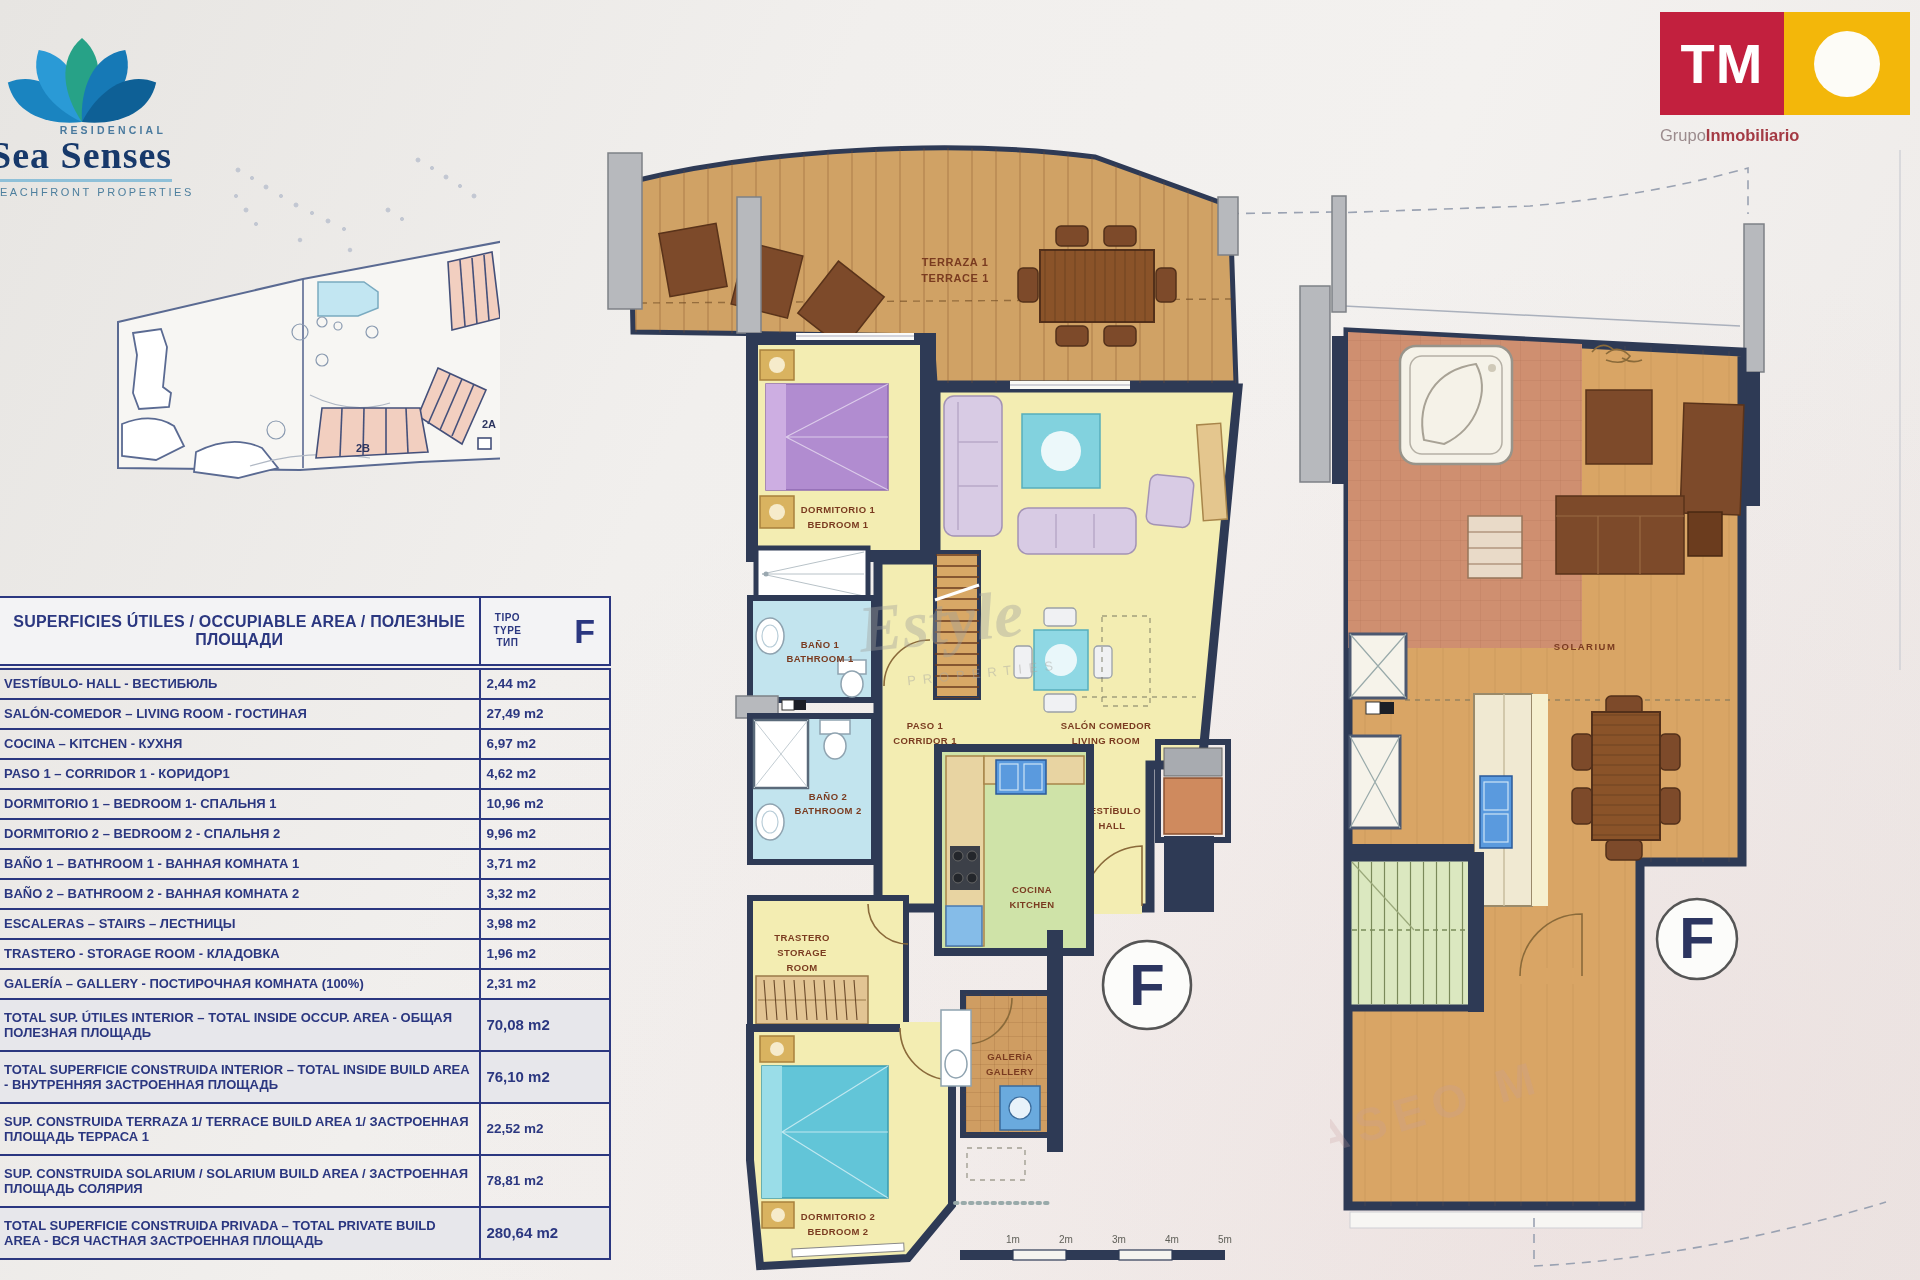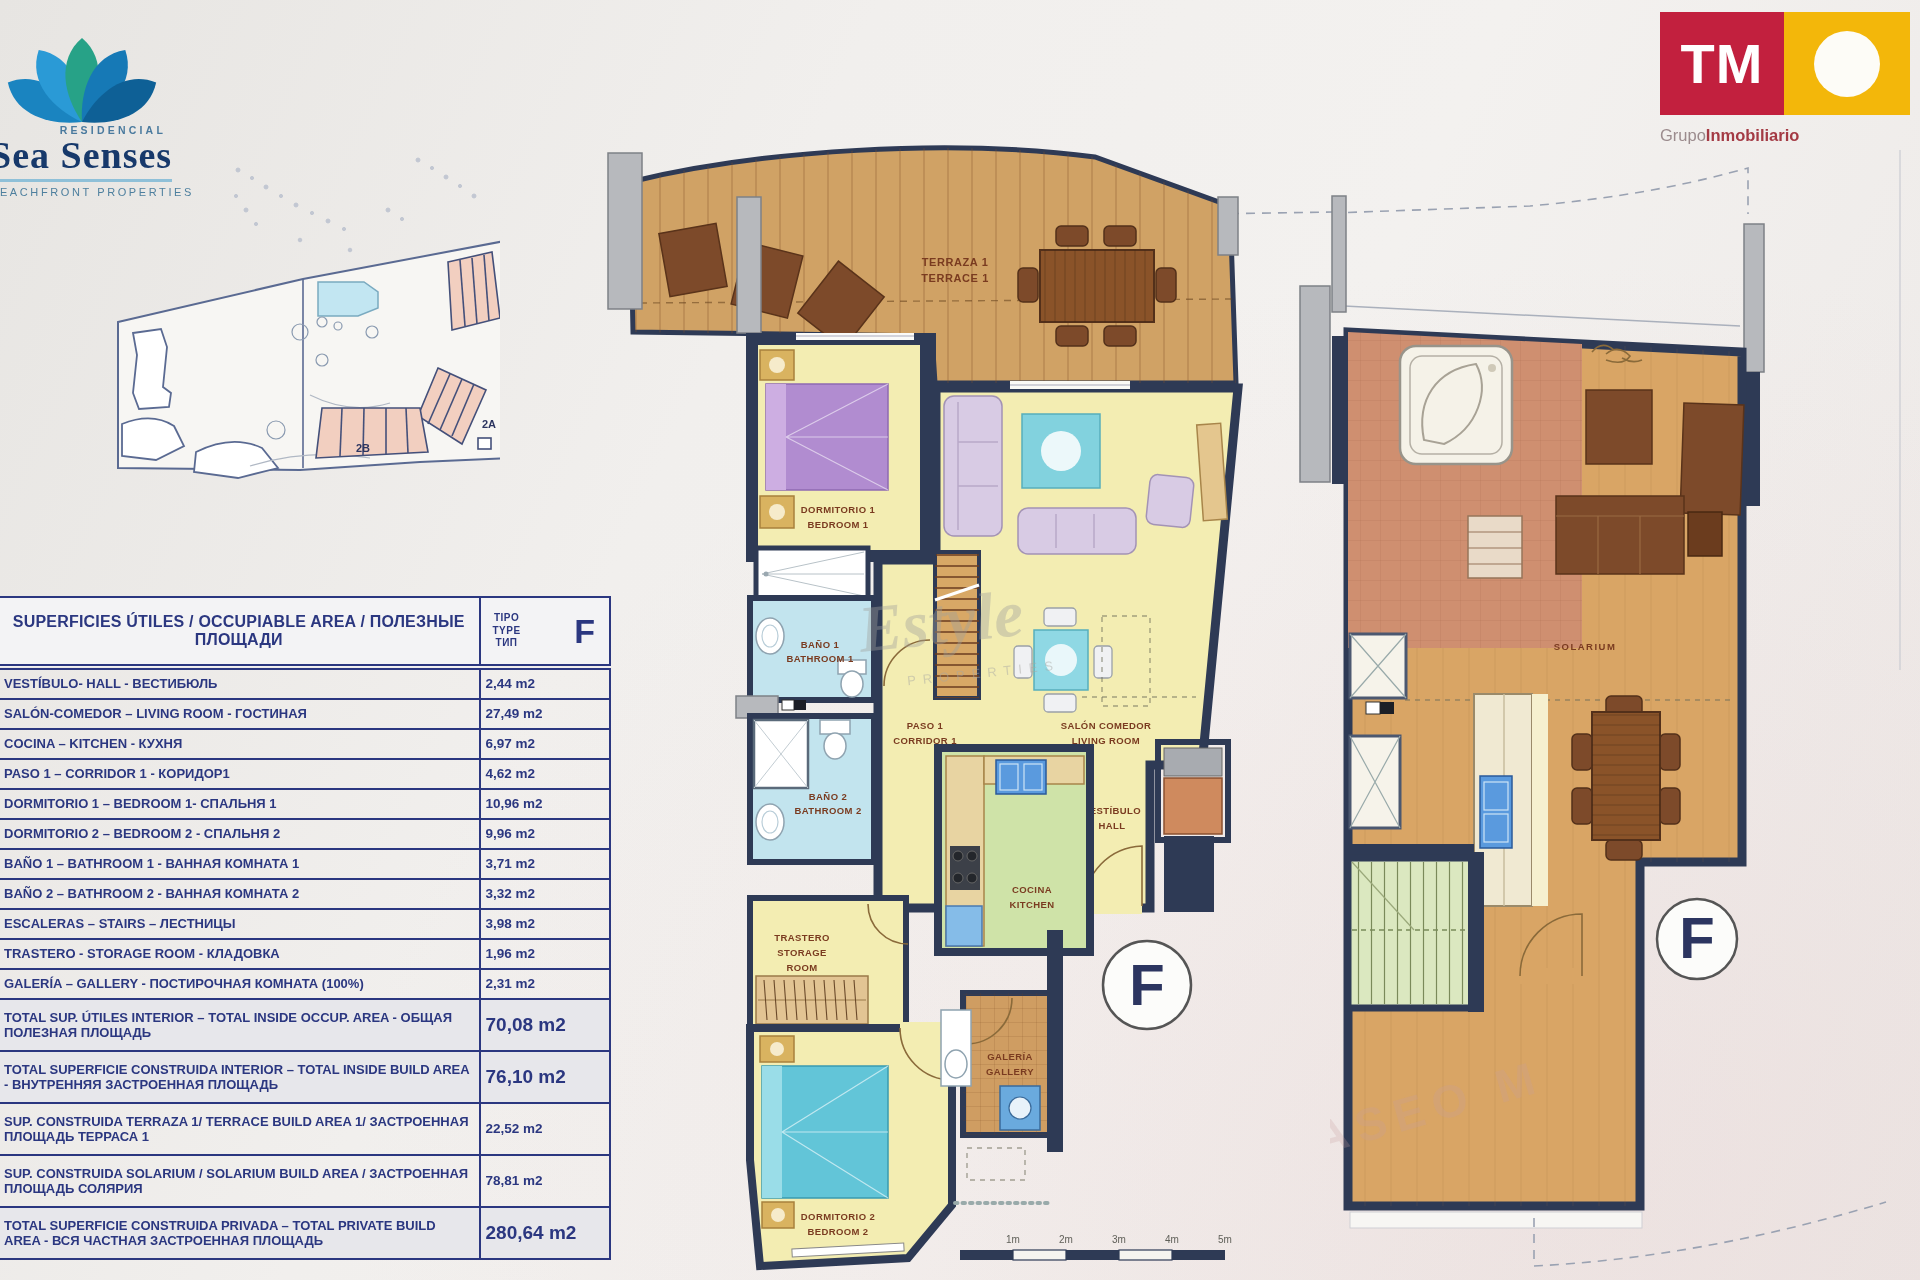--- a/index.html
+++ b/index.html
@@ -34,21 +34,21 @@
   .area-table th,.area-table td{border:2px solid #2b3780;}
   .area-table thead th{border-bottom:6px double #2b3780;background:#f3f3f5;height:62px;}
   .th-title{width:483px;font-size:16px;font-weight:bold;text-align:center;letter-spacing:.2px;padding:2px 8px;}
   .th-type{width:128px;position:relative;}
   .tstack{position:absolute;left:12px;top:50%;transform:translateY(-50%);display:flex;flex-direction:column;
     font-size:10px;font-weight:bold;line-height:1.25;letter-spacing:.5px;text-align:center;}
   .tletter{position:absolute;right:14px;top:50%;transform:translateY(-50%);font-size:34px;font-weight:bold;}
   .area-table tbody td{font-size:13px;font-weight:bold;padding:3px 5px;line-height:1.18;height:22px;}
   .area-table td.val{font-size:13.5px;white-space:nowrap;}
   .area-table tr.tot{background:#e7e7eb;}
-  .area-table tr.tot td.val{font-size:19px;margin-top:26px;}
+  .area-table tr.tot td.val{font-size:15px;margin-top:26px;}
   .area-table tr.dbl td{height:44px;}
 
   
   svg{position:absolute;}
   .rl{font:bold 11px "Liberation Sans",sans-serif;fill:#7a3b20;text-anchor:middle;letter-spacing:.6px;}
   .rls{font:bold 9.5px "Liberation Sans",sans-serif;fill:#7a3b20;text-anchor:middle;letter-spacing:.4px;}
   .sl{font:10px "Liberation Sans",sans-serif;fill:#5f5f58;text-anchor:middle;}
   .fletter{font:bold 58px "Liberation Sans",sans-serif;fill:#2c3560;text-anchor:middle;}
   .siteb{font:bold 11px "Liberation Sans",sans-serif;fill:#2c3560;text-anchor:middle;}
   .wm1{font:italic bold 66px "Liberation Serif",serif;fill:rgba(160,160,156,.40);}

